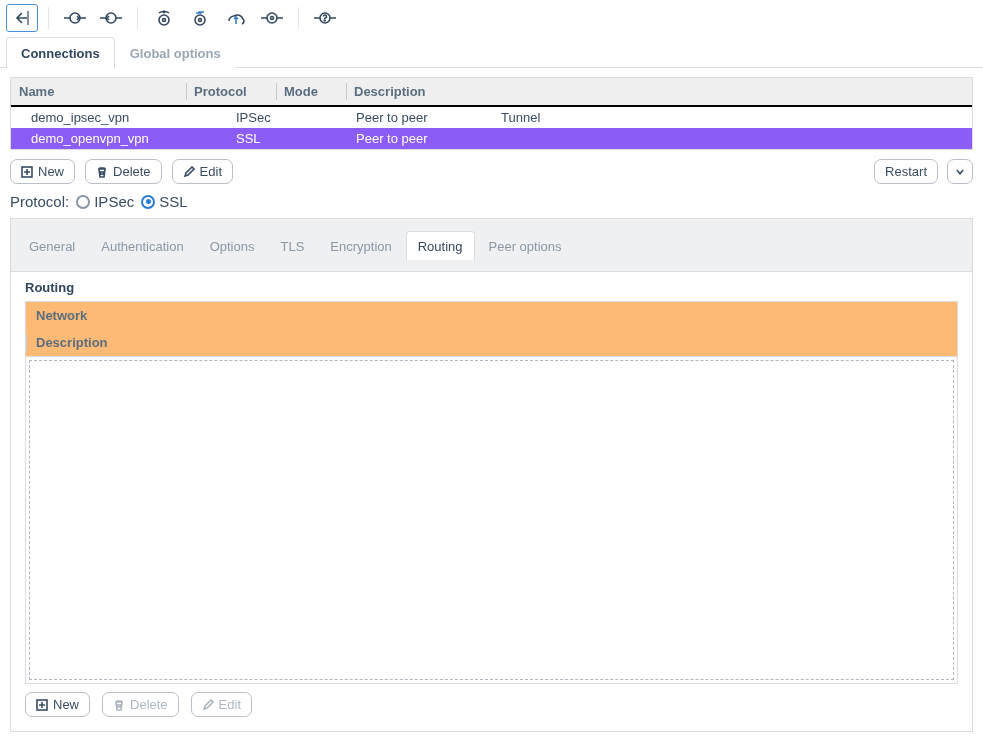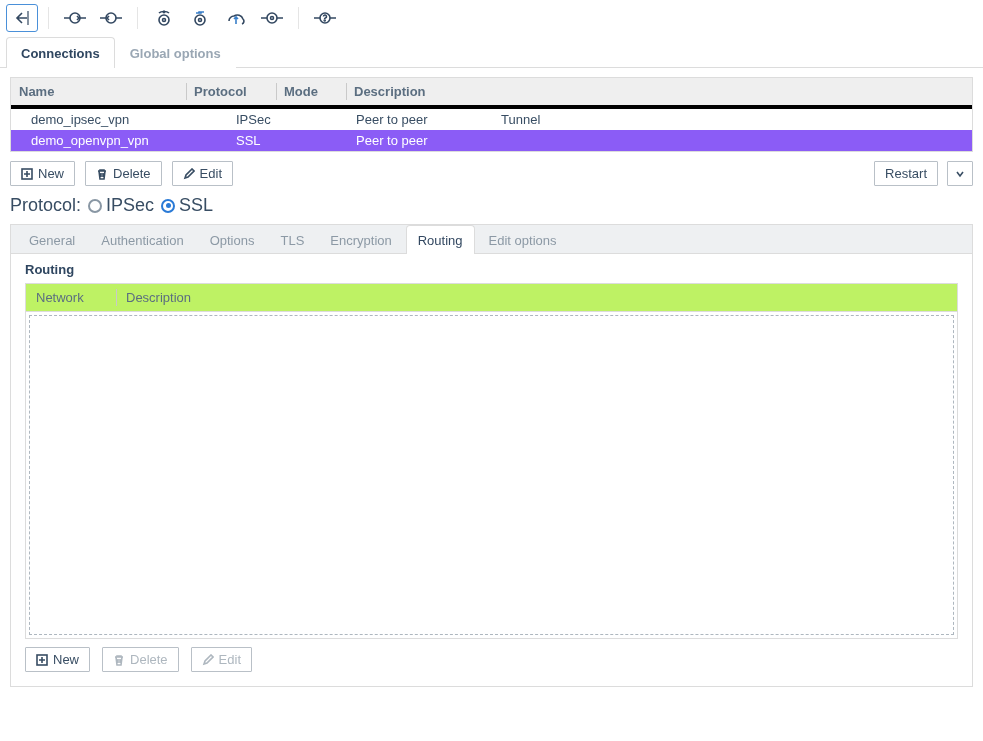--- a/index.html
+++ b/index.html
@@ -12,60 +12,60 @@
 .toolbar .sep { width: 1px; height: 22px; background: #e5e5e5; margin: 0 6px; }
 .toolbar svg { stroke: #334861; stroke-width: 1.6; fill: none; }
 
 
 .maintabs { display: flex; border-bottom: 1px solid #dcdcdc; padding: 0 6px; text-align: center; }
 .maintabs .mtab { padding: 8px 14px 7px; font-weight: 600; color: #9aa7b4; cursor: pointer; border: 1px solid transparent; border-bottom: none; border-top-left-radius: 4px; border-top-right-radius: 4px; margin-bottom: -1px; background: #fff; }
 .maintabs .mtab.active { color: #2f4660; border-color: #dcdcdc; }
 
 
 .table-wrap { margin: 9px 10px 0; border: 1px solid #dcdcdc; }
-.thead { display: flex; background: #efefef; border-bottom: 4px solid #000000; font-weight: 700; color: #5b6e80; }
+.thead { display: flex; background: #efefef; border-bottom: 2px solid #000000; font-weight: 700; color: #5b6e80; }
 .thead .th { padding: 6px 8px; position: relative; }
 .thead .th + .th::before { content: ""; position: absolute; left: 0; top: 5px; bottom: 5px; width: 1px; background: #c9c9c9; }
 .thead .caret { position: absolute; right: 8px; top: 50%; transform: translateY(-50%); border-left: 4px solid transparent; border-right: 4px solid transparent; border-top: 5px solid #777; }
 .trow { display: flex; gap: 30px; }
 .trow .td { padding: 3px 8px 3px 20px; }
 .trow.sel { background: #8b5cf6; color: #fff; }
 .col-name { width: 175px; }
 .col-proto { width: 90px; }
 .col-type { width: 115px; position: relative; }
 .col-mode { width: 70px; }
 .col-desc { flex: 1; }
 
 
 .actions { display: flex; justify-content: space-between; align-items: center; margin: 9px 10px; }
 .btnrow { display: flex; gap: 10px; }
-.btn { display: inline-flex; align-items: center; gap: 5px; padding: 4px 10px; border: 1px solid #b9c0c7; border-radius: 1px; background: #fff; font-size: 13px; color: #384d63; cursor: pointer; }
+.btn { display: inline-flex; align-items: center; gap: 5px; padding: 4px 10px; border: 1px solid #b9c0c7; border-radius: 7px; background: #fff; font-size: 13px; color: #384d63; cursor: pointer; }
 .btn.disabled { color: #aeb7bf; cursor: default; }
 .btn svg { stroke: currentColor; stroke-width: 1.6; fill: none; }
 .btn.icononly { padding: 4px 6px; }
 .right-actions { display: flex; gap: 9px; }
 
 
-.protorow { margin: 4px 10px 8px; display: flex; align-items: flex-end; gap: 7px; font-size: 18px; }
+.protorow { margin: 4px 10px 8px; display: flex; align-items: flex-end; gap: 7px; font-size: 15px; }
 .radio { display: inline-flex; align-items: center; gap: 4px; cursor: pointer; }
 .radio .dot { width: 14px; height: 14px; border: 2px solid #8997a4; border-radius: 50%; display: inline-block; position: relative; }
 .radio.sel .dot { border-color: #2a7ad6; }
 .radio.sel .dot::after { content: ""; position: absolute; inset: 2.5px; background: #2a7ad6; border-radius: 50%; }
 
 
 .subtab-wrap { margin: 0 10px 10px; border: 1px solid #dcdcdc; }
-.subtabs { display: flex; gap: 2px; background: #eef0f2; border-bottom: 1px solid #dcdcdc; padding: 0 6px; }
+.subtabs { display: flex; gap: 2px; background: #eef0f2; border-bottom: 1px solid #dcdcdc; padding: 12px 6px; }
 .subtabs .stab { padding: 7px 11px 6px; color: #8c99a5; font-weight: 500; cursor: pointer; border: 1px solid transparent; border-bottom: none; border-top-left-radius: 4px; border-top-right-radius: 4px; margin-bottom: -1px; }
 .subtabs .stab.active { background: #fff; color: #334861; border-color: #dcdcdc; }
 
 
 .panel { padding: 8px 14px 14px; }
 .panel-title { font-weight: 700; color: #2f4660; margin-bottom: 6px; }
 .rt-box { border: 1px solid #dcdcdc; }
-.rt-head { display: flex; background: #bef264; border-bottom: 1px solid #dcdcdc; font-weight: 400; color: #5b6e80; }
+.rt-head { display: flex; background: #fdba74; border-bottom: 1px solid #dcdcdc; font-weight: 700; color: #5b6e80; flex-direction: column; }
 .rt-head .rh { padding: 6px 10px; position: relative; }
 .rt-head .rh + .rh::before { content: ""; position: absolute; left: 0; top: 5px; bottom: 5px; width: 1px; background: #c9c9c9; }
 .rt-body { margin: 3px; border: 1px dashed #aeb7bf; height: 320px; }
 .rt-actions { display: flex; gap: 12px; margin-top: 8px; }
 </style>
 </head>
 <body>
 
 <div class="toolbar">
   <div class="tbtn">
@@ -204,21 +204,21 @@
 </div>
 
 <div class="subtab-wrap">
   <div class="subtabs">
     <div class="stab">General</div>
     <div class="stab">Authentication</div>
     <div class="stab">Options</div>
     <div class="stab">TLS</div>
     <div class="stab">Encryption</div>
     <div class="stab active">Routing</div>
-    <div class="stab">Edit options</div>
+    <div class="stab">Peer options</div>
   </div>
   <div class="panel">
     <div class="panel-title">Routing</div>
     <div class="rt-box">
       <div class="rt-head">
         <div class="rh" style="width:90px">Network</div>
         <div class="rh" style="flex:1">Description</div>
       </div>
       <div class="rt-body"></div>
     </div>

